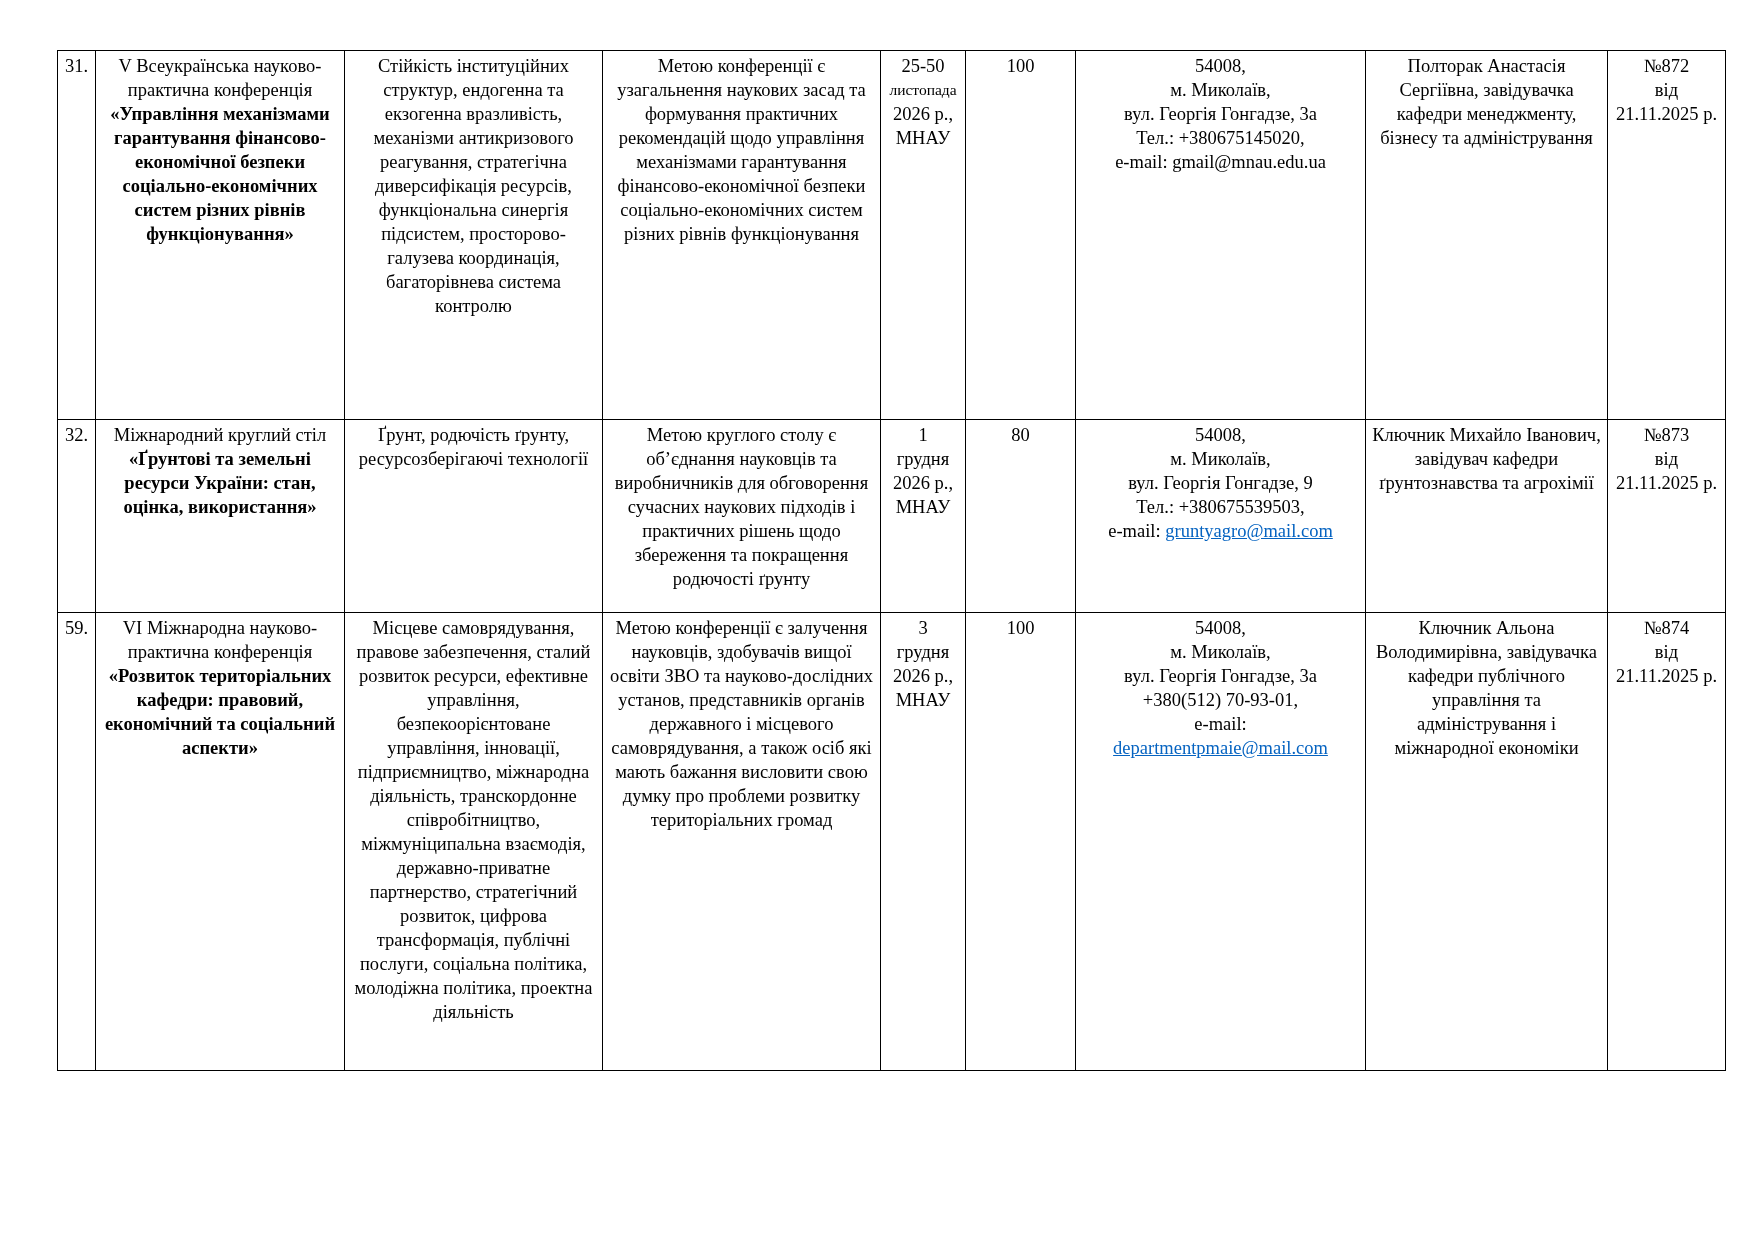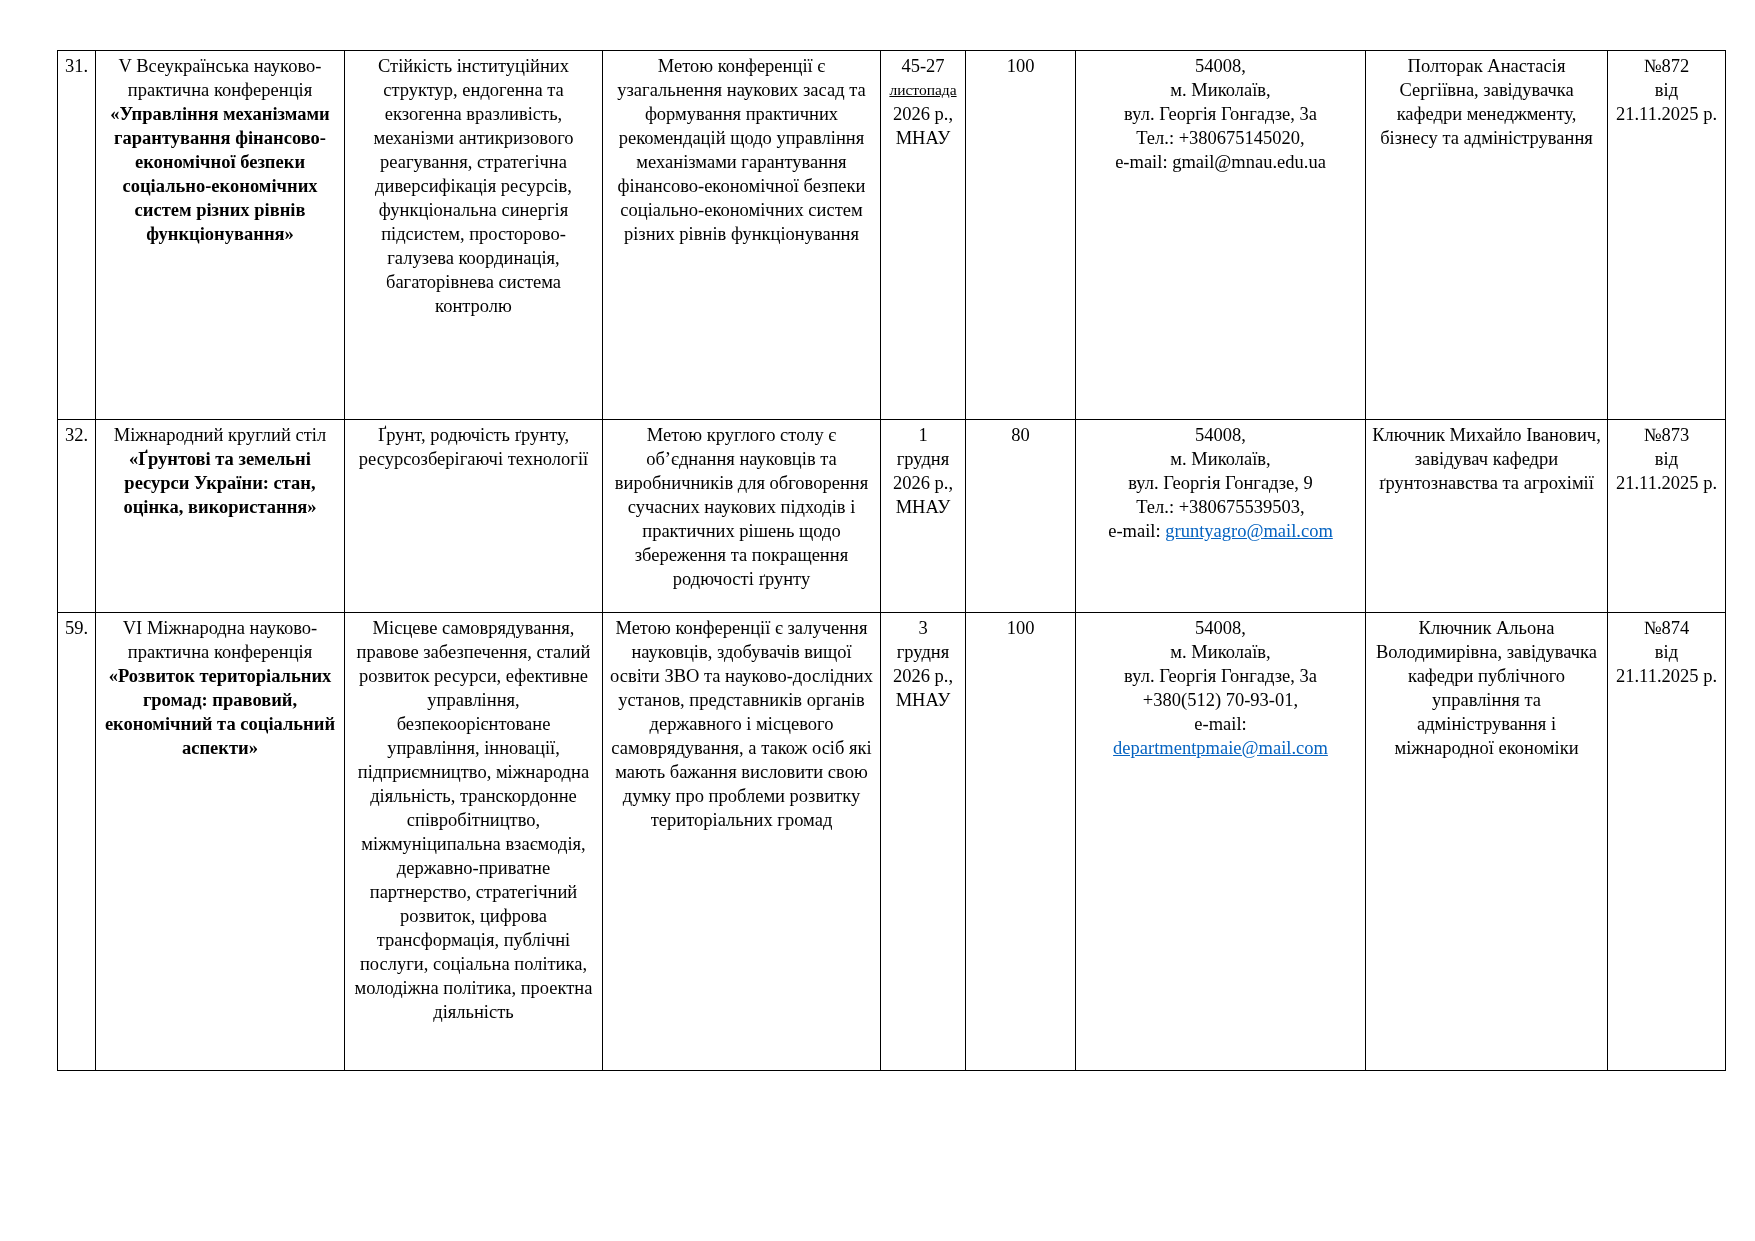--- a/index.html
+++ b/index.html
@@ -27,21 +27,21 @@
     padding: 3px 4px;
     text-align: center;
     overflow: hidden;
   }
   td.c-num  { text-align: center; padding-left: 2px; padding-right: 2px; }
   td.c-name { text-align: left; }
   td.c-name .bold { font-weight: bold; }
   tr.r0 { height: 369px; }
   tr.r1 { height: 193px; }
   tr.r2 { height: 458px; }
-  .small { font-size: 15.5px; text-decoration: underline; }
+  .small { font-size: 15.5px; }
   a.email-link {
     color: var(--link-color, #0563C1);
     text-decoration: underline;
     cursor: pointer;
   }
 </style>
 </head>
 <body>
 
 <div class="page">
@@ -58,21 +58,21 @@
         <col style="width:118px">
     </colgroup>
 
     <tbody>
         <tr class="r0">
       <td class="c-num">31.</td>
       <td class="c-name"><span>V Всеукраїнська науково-практична конференція </span><span class="bold">«Управління механізмами гарантування фінансово-економічної безпеки соціально-економічних систем різних рівнів функціонування»</span></td>
       <td class="c-topics">Стійкість інституційних структур, ендогенна та екзогенна вразливість, механізми антикризового реагування, стратегічна диверсифікація ресурсів, функціональна синергія підсистем, просторово-галузева координація, багаторівнева система контролю</td>
       <td class="c-purpose">Метою конференції є узагальнення наукових засад та формування практичних рекомендацій щодо управління механізмами гарантування фінансово-економічної безпеки соціально-економічних систем різних рівнів функціонування</td>
       <td class="c-date">
-        <div>45-27</div>
+        <div>25-50</div>
         <div class="small">листопада</div>
         <div>2026 р.,</div>
         <div>МНАУ</div>
       </td>
       <td class="c-count">100</td>
       <td class="c-address">
         <div>54008,</div>
         <div>м. Миколаїв,</div>
         <div>вул. Георгія Гонгадзе, 3а</div>
         <div>Тел.: +380675145020,</div>
@@ -108,21 +108,21 @@
       <td class="c-contact">Ключник Михайло Іванович, завідувач кафедри ґрунтознавства та агрохімії</td>
       <td class="c-reg">
         <div>№873</div>
         <div>від</div>
         <div>21.11.2025 р.</div>
       </td>
     </tr>
 
     <tr class="r2">
       <td class="c-num">59.</td>
-      <td class="c-name"><span>VI Міжнародна науково-практична конференція </span><span class="bold">«Розвиток територіальних громад: правовий, економічний та соціальний аспекти»</span></td>
+      <td class="c-name"><span>VI Міжнародна науково-практична конференція </span><span class="bold">«Розвиток територіальних кафедри: правовий, економічний та соціальний аспекти»</span></td>
       <td class="c-topics">Місцеве самоврядування, правове забезпечення, сталий розвиток ресурси, ефективне управління, безпекоорієнтоване управління, інновації, підприємництво, міжнародна діяльність, транскордонне співробітництво, міжмуніципальна взаємодія, державно-приватне партнерство, стратегічний розвиток, цифрова трансформація, публічні послуги, соціальна політика, молодіжна політика, проектна діяльність</td>
       <td class="c-purpose">Метою конференції є залучення науковців, здобувачів вищої освіти ЗВО та науково-дослідних установ, представників органів державного і місцевого самоврядування, а також осіб які мають бажання висловити свою думку про проблеми розвитку територіальних громад</td>
       <td class="c-date">
         <div>3</div>
         <div>грудня</div>
         <div>2026 р.,</div>
         <div>МНАУ</div>
       </td>
       <td class="c-count">100</td>
       <td class="c-address">

